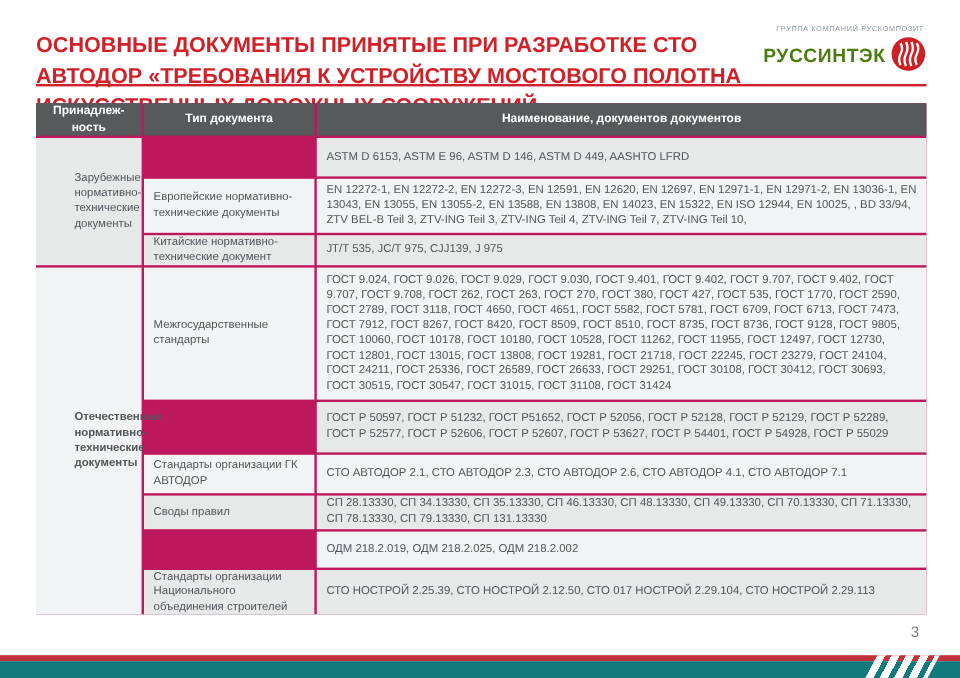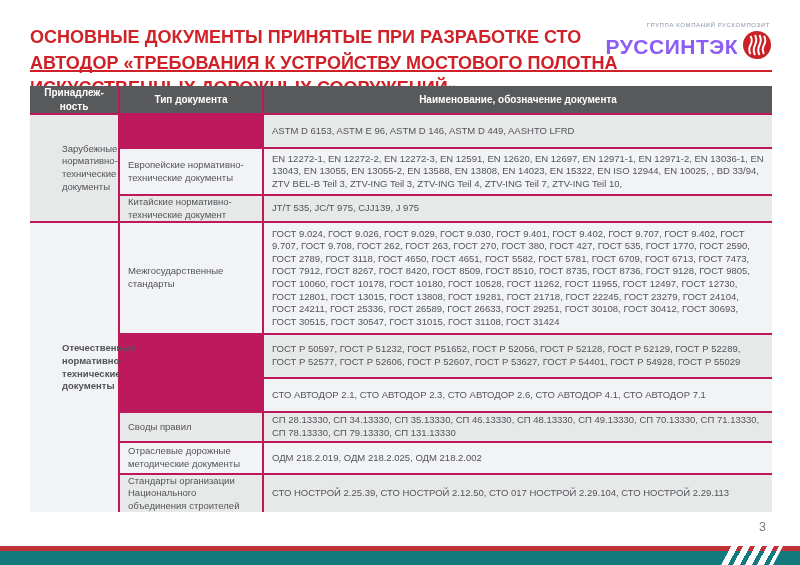--- a/index.html
+++ b/index.html
@@ -22,21 +22,21 @@
   .logo {
     position: absolute; right: 28px; top: 22px;
     display: flex; flex-direction: column; align-items: flex-end;
   }
   .logo-caption {
     font-size: 6px; letter-spacing: 0.6px; color: #8a97a8;
     margin-bottom: 2px; margin-right: 2px; white-space: nowrap;
   }
   .logo-row { display: flex; align-items: center; gap: 4px; }
   .logo-text {
-    font-size: 21px; font-weight: bold; color: #8b5cf6;
+    font-size: 16px; font-weight: bold; color: #4d7c0f;
     letter-spacing: 0.5px; white-space: nowrap;
   }
   .divider {
     position: absolute; left: 30px; top: 70px; width: 742px; height: 2px;
     background: #cf2127;
   }
 
   
   .doc-table {
     position: absolute; left: 30px; top: 86px; width: 742px;
@@ -101,45 +101,45 @@
       </span>
     </div>
   </div>
 
   <div class="divider"></div>
 
   <div class="doc-table">
 
     <div class="cell th">Принадлеж-ность</div>
     <div class="cell th">Тип документа</div>
-    <div class="cell th">Наименование, обозначение документа</div>
+    <div class="cell th">Наименование, документов документов</div>
 
     <div class="cell group-cell bg-dark span-g1">Зарубежные нормативно-технические документы</div>
 
     <div class="cell bg-dark" style="grid-column:3">ASTM D 6153, ASTM E 96, ASTM D 146, ASTM D 449, AASHTO LFRD</div>
 
     <div class="cell bg-light" style="grid-column:2">Европейские нормативно-технические документы</div>
     <div class="cell bg-light" style="grid-column:3">EN 12272-1, EN 12272-2, EN 12272-3, EN 12591, EN 12620, EN 12697, EN 12971-1, EN 12971-2, EN 13036-1, EN 13043, EN 13055, EN 13055-2, EN 13588, EN 13808, EN 14023, EN 15322, EN ISO 12944, EN 10025, , BD 33/94, ZTV BEL-B Teil 3, ZTV-ING Teil 3, ZTV-ING Teil 4, ZTV-ING Teil 7, ZTV-ING Teil 10,</div>
 
     <div class="cell bg-dark" style="grid-column:2">Китайские нормативно-технические документ</div>
     <div class="cell bg-dark" style="grid-column:3">JT/T 535, JC/T 975, CJJ139, J 975</div>
 
     <div class="cell group-cell bg-light span-g2">Отечественные нормативно-технические документы</div>
 
     <div class="cell bg-light" style="grid-column:2">Межгосударственные стандарты</div>
     <div class="cell bg-light" style="grid-column:3">ГОСТ 9.024, ГОСТ 9.026, ГОСТ 9.029, ГОСТ 9.030, ГОСТ 9.401, ГОСТ 9.402, ГОСТ 9.707, ГОСТ 9.402, ГОСТ 9.707, ГОСТ 9.708, ГОСТ 262, ГОСТ 263, ГОСТ 270, ГОСТ 380, ГОСТ 427, ГОСТ 535, ГОСТ 1770, ГОСТ 2590, ГОСТ 2789, ГОСТ 3118, ГОСТ 4650, ГОСТ 4651, ГОСТ 5582, ГОСТ 5781, ГОСТ 6709, ГОСТ 6713, ГОСТ 7473, ГОСТ 7912, ГОСТ 8267, ГОСТ 8420, ГОСТ 8509, ГОСТ 8510, ГОСТ 8735, ГОСТ 8736, ГОСТ 9128, ГОСТ 9805, ГОСТ 10060, ГОСТ 10178, ГОСТ 10180, ГОСТ 10528, ГОСТ 11262, ГОСТ 11955, ГОСТ 12497, ГОСТ 12730, ГОСТ 12801, ГОСТ 13015, ГОСТ 13808, ГОСТ 19281, ГОСТ 21718, ГОСТ 22245, ГОСТ 23279, ГОСТ 24104, ГОСТ 24211, ГОСТ 25336, ГОСТ 26589, ГОСТ 26633, ГОСТ 29251, ГОСТ 30108, ГОСТ 30412, ГОСТ 30693, ГОСТ 30515, ГОСТ 30547, ГОСТ 31015, ГОСТ 31108, ГОСТ 31424</div>
 
     <div class="cell bg-dark" style="grid-column:3">ГОСТ Р 50597, ГОСТ Р 51232, ГОСТ Р51652, ГОСТ Р 52056, ГОСТ Р 52128, ГОСТ Р 52129, ГОСТ Р 52289, ГОСТ Р 52577, ГОСТ Р 52606, ГОСТ Р 52607, ГОСТ Р 53627, ГОСТ Р 54401, ГОСТ Р 54928, ГОСТ Р 55029</div>
 
+    <div class="cell bg-light" style="grid-column:2">Стандарты организации ГК АВТОДОР</div>
     <div class="cell bg-light" style="grid-column:3">СТО АВТОДОР 2.1, СТО АВТОДОР 2.3, СТО АВТОДОР 2.6, СТО АВТОДОР 4.1, СТО АВТОДОР 7.1</div>
 
     <div class="cell bg-dark" style="grid-column:2">Своды правил</div>
     <div class="cell bg-dark" style="grid-column:3">СП 28.13330, СП 34.13330, СП 35.13330, СП 46.13330, СП 48.13330, СП 49.13330, СП 70.13330, СП 71.13330, СП 78.13330, СП 79.13330, СП 131.13330</div>
 
-    <div class="cell bg-light" style="grid-column:2">Отраслевые дорожные методические документы</div>
     <div class="cell bg-light" style="grid-column:3">ОДМ 218.2.019, ОДМ 218.2.025, ОДМ 218.2.002</div>
 
     <div class="cell bg-dark" style="grid-column:2">Стандарты организации Национального объединения строителей</div>
     <div class="cell bg-dark" style="grid-column:3">СТО НОСТРОЙ 2.25.39, СТО НОСТРОЙ 2.12.50, СТО 017 НОСТРОЙ 2.29.104, СТО НОСТРОЙ 2.29.113</div>
   </div>
 
   <div class="page-number">3</div>
 
   <div class="footer-bars">
     <div class="footer-red"></div>

